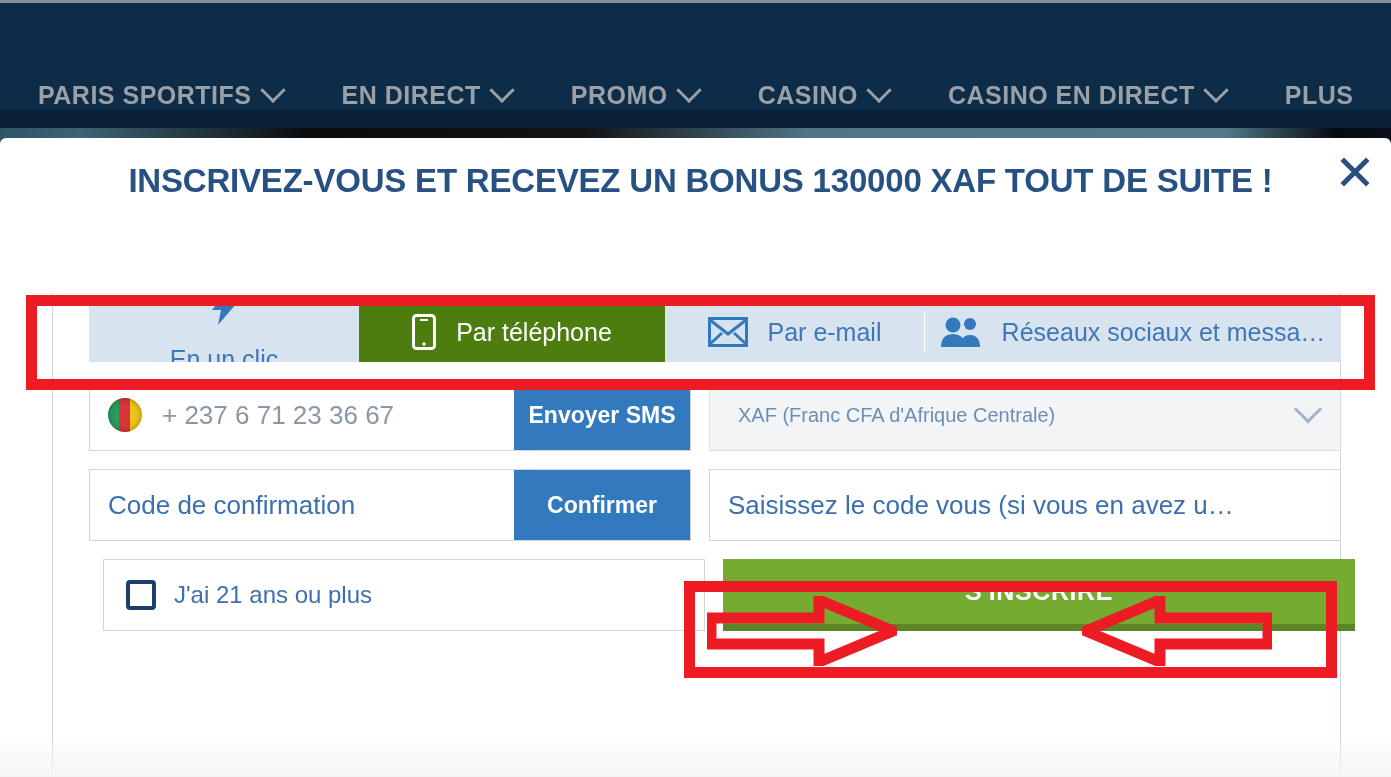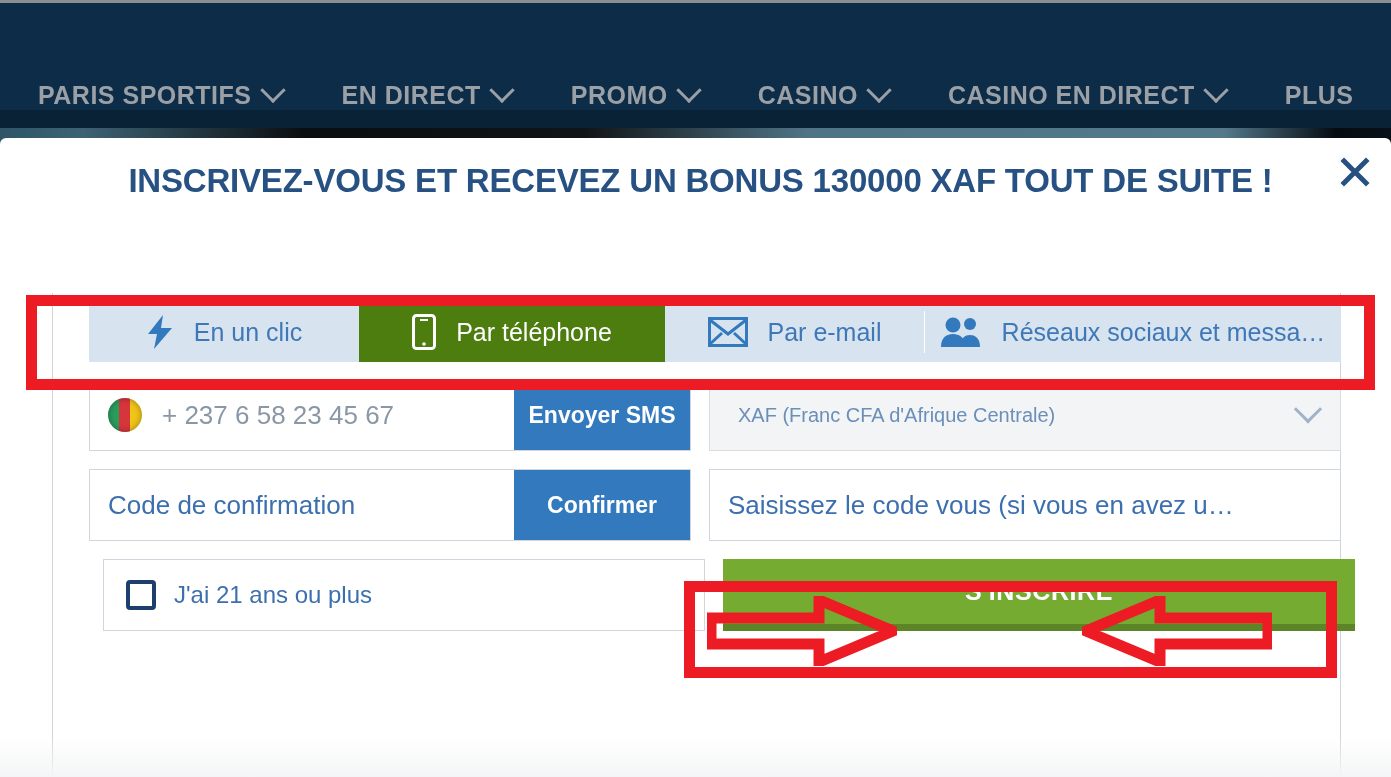--- a/index.html
+++ b/index.html
@@ -138,21 +138,21 @@
     box-sizing: border-box;
     overflow: hidden;
   }
   .tab + .tab::before {
     content: "";
     position: absolute;
     left: 0; top: 9px; bottom: 9px;
     width: 1px;
     background: #ffffff;
   }
-  #tab-one-click  { width: 270px; }
+  #tab-one-click  { width: 270px; flex-direction: column; }
   #tab-phone      { width: 306px; }
   #tab-email      { width: 259px; }
   #tab-social     { width: 417px; }
   .tab.active {
     background: #4d7c0f;
     color: #ffffff;
   }
   .tab.active::before { display: none; }
   .tab.active + .tab::before { display: none; }
   .tab-label { white-space: nowrap; }
@@ -426,21 +426,21 @@
         </span>
         <span class="tab-label">Réseaux sociaux et messa…</span>
       </div>
     </div>
 
     <div class="form-row" id="row-phone">
       <div class="field-left">
         <div class="input-group">
           <div class="text-input">
             <span class="flag-icon"></span>
-            <span>+ 237 6 58 23 45 67</span>
+            <span>+ 237 6 71 23 36 67</span>
           </div>
           <div class="action-btn" id="btn-send-sms">Envoyer SMS</div>
         </div>
       </div>
       <div class="field-right">
         <div class="select-group">
           <span>XAF (Franc CFA d'Afrique Centrale)</span>
           <span class="select-caret"></span>
         </div>
       </div>

